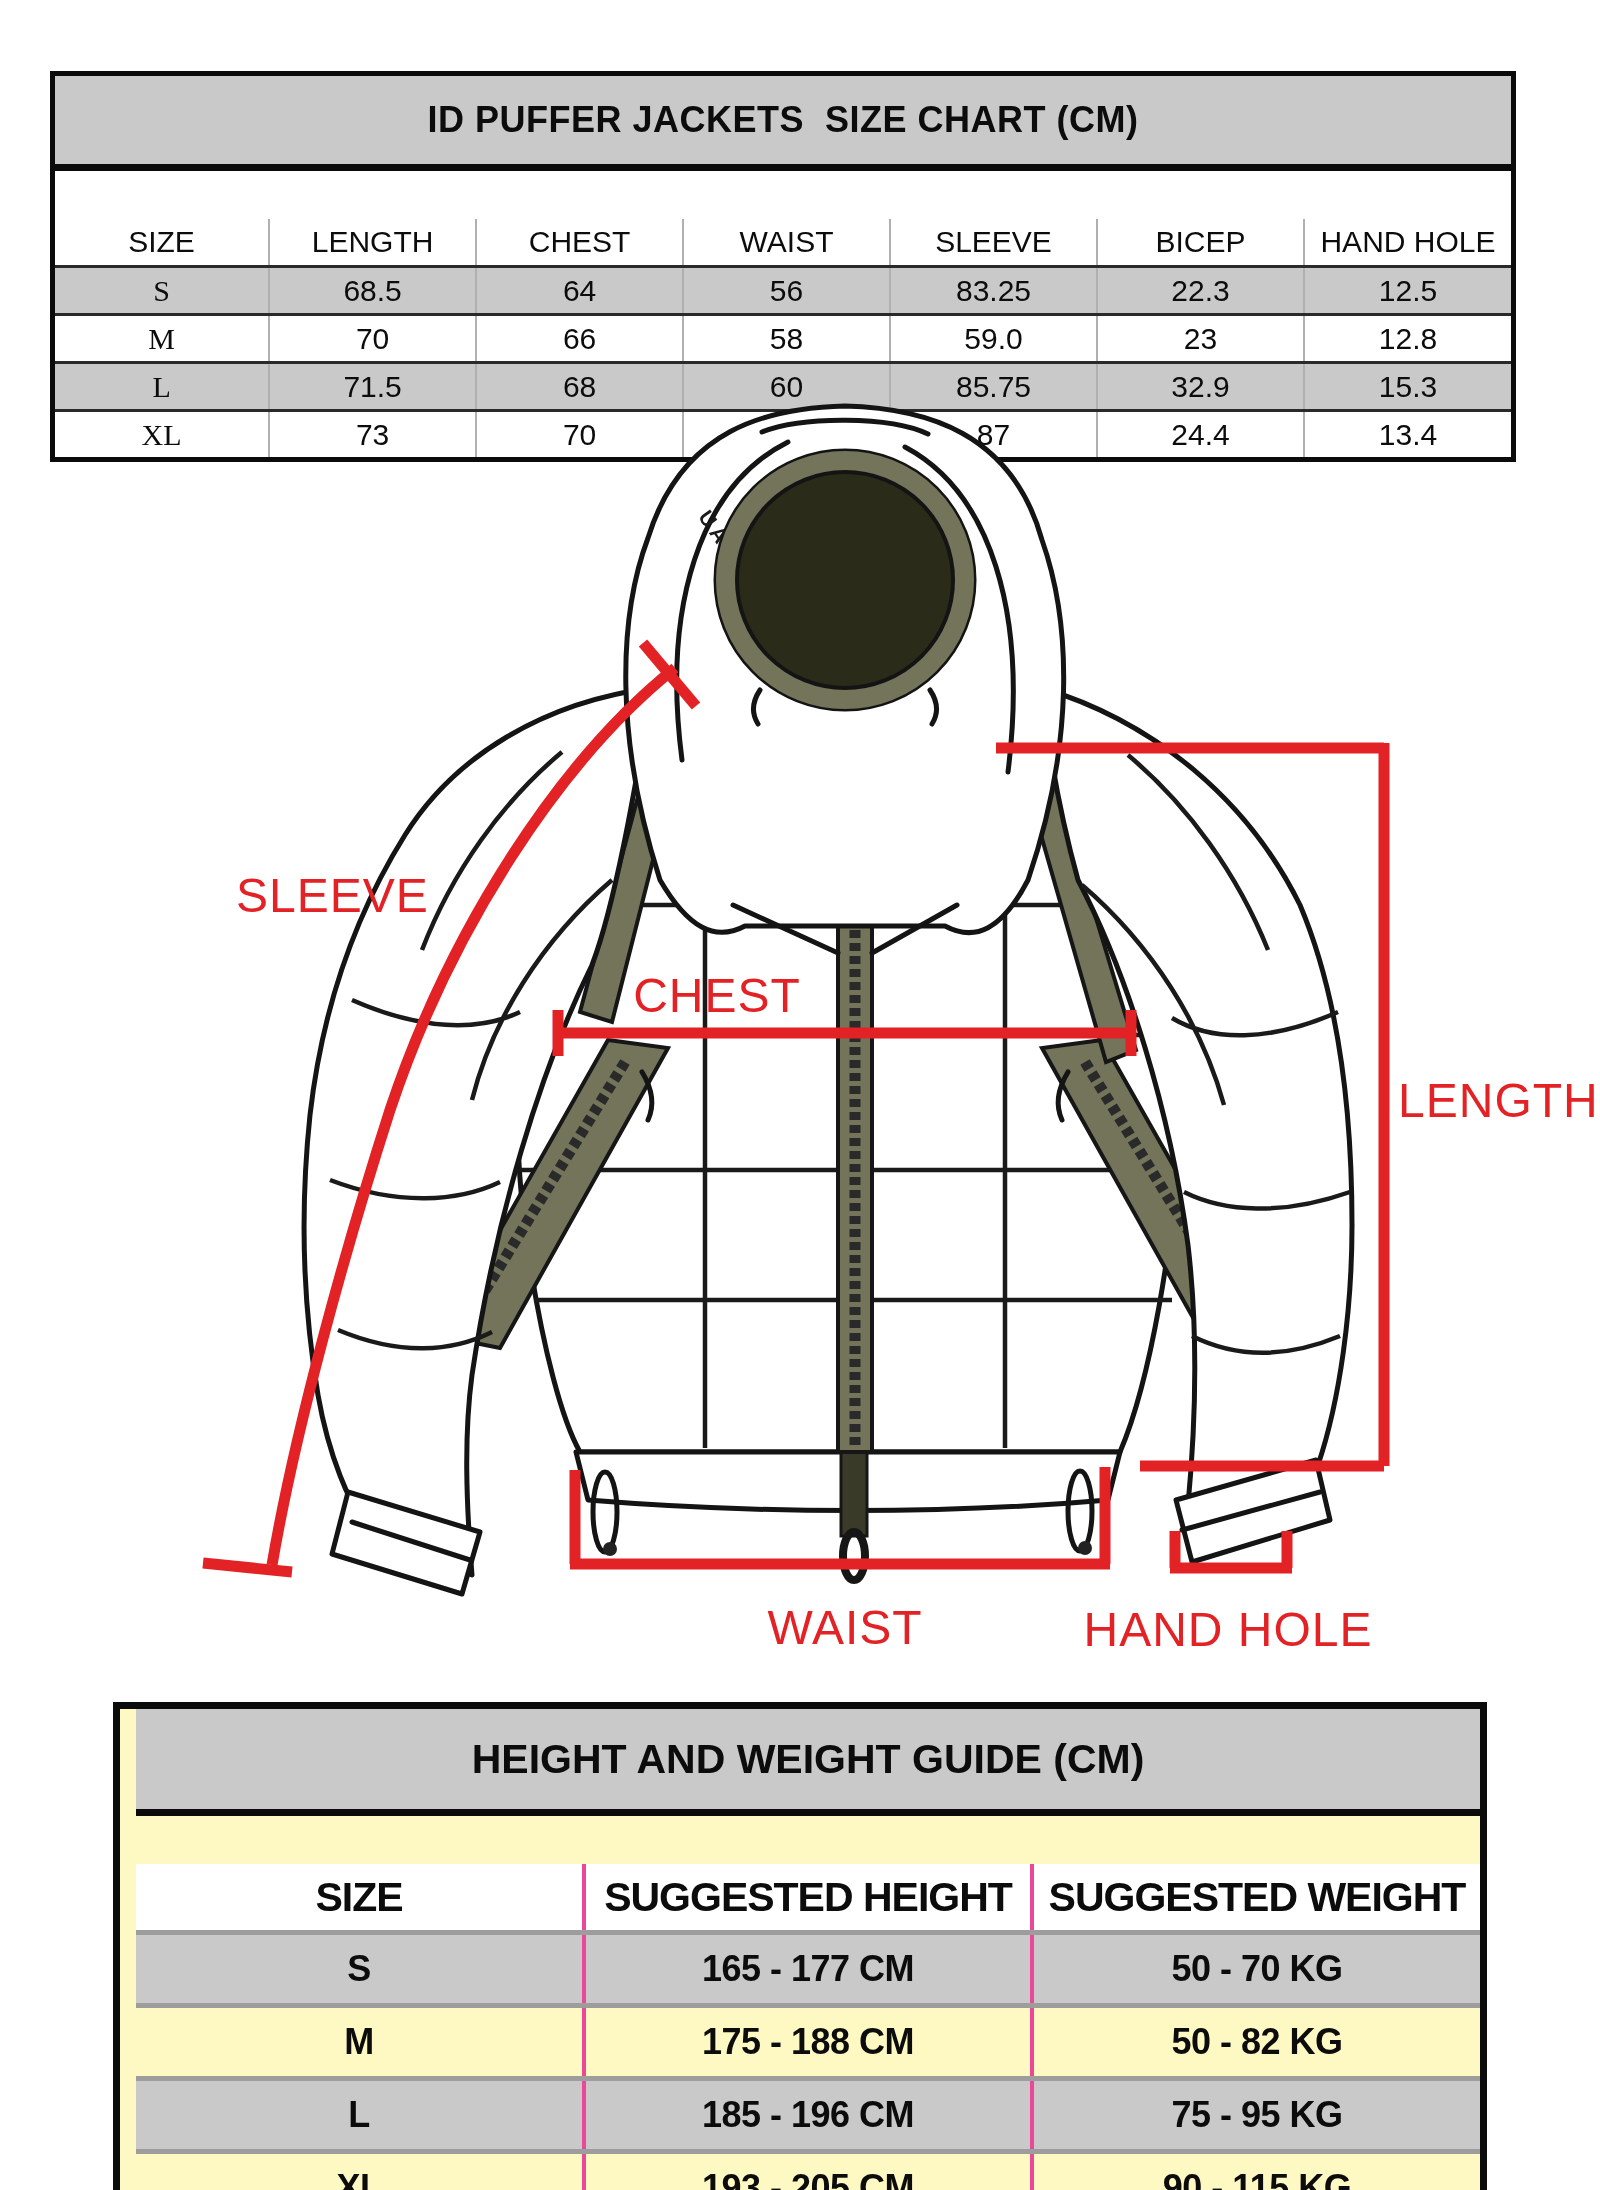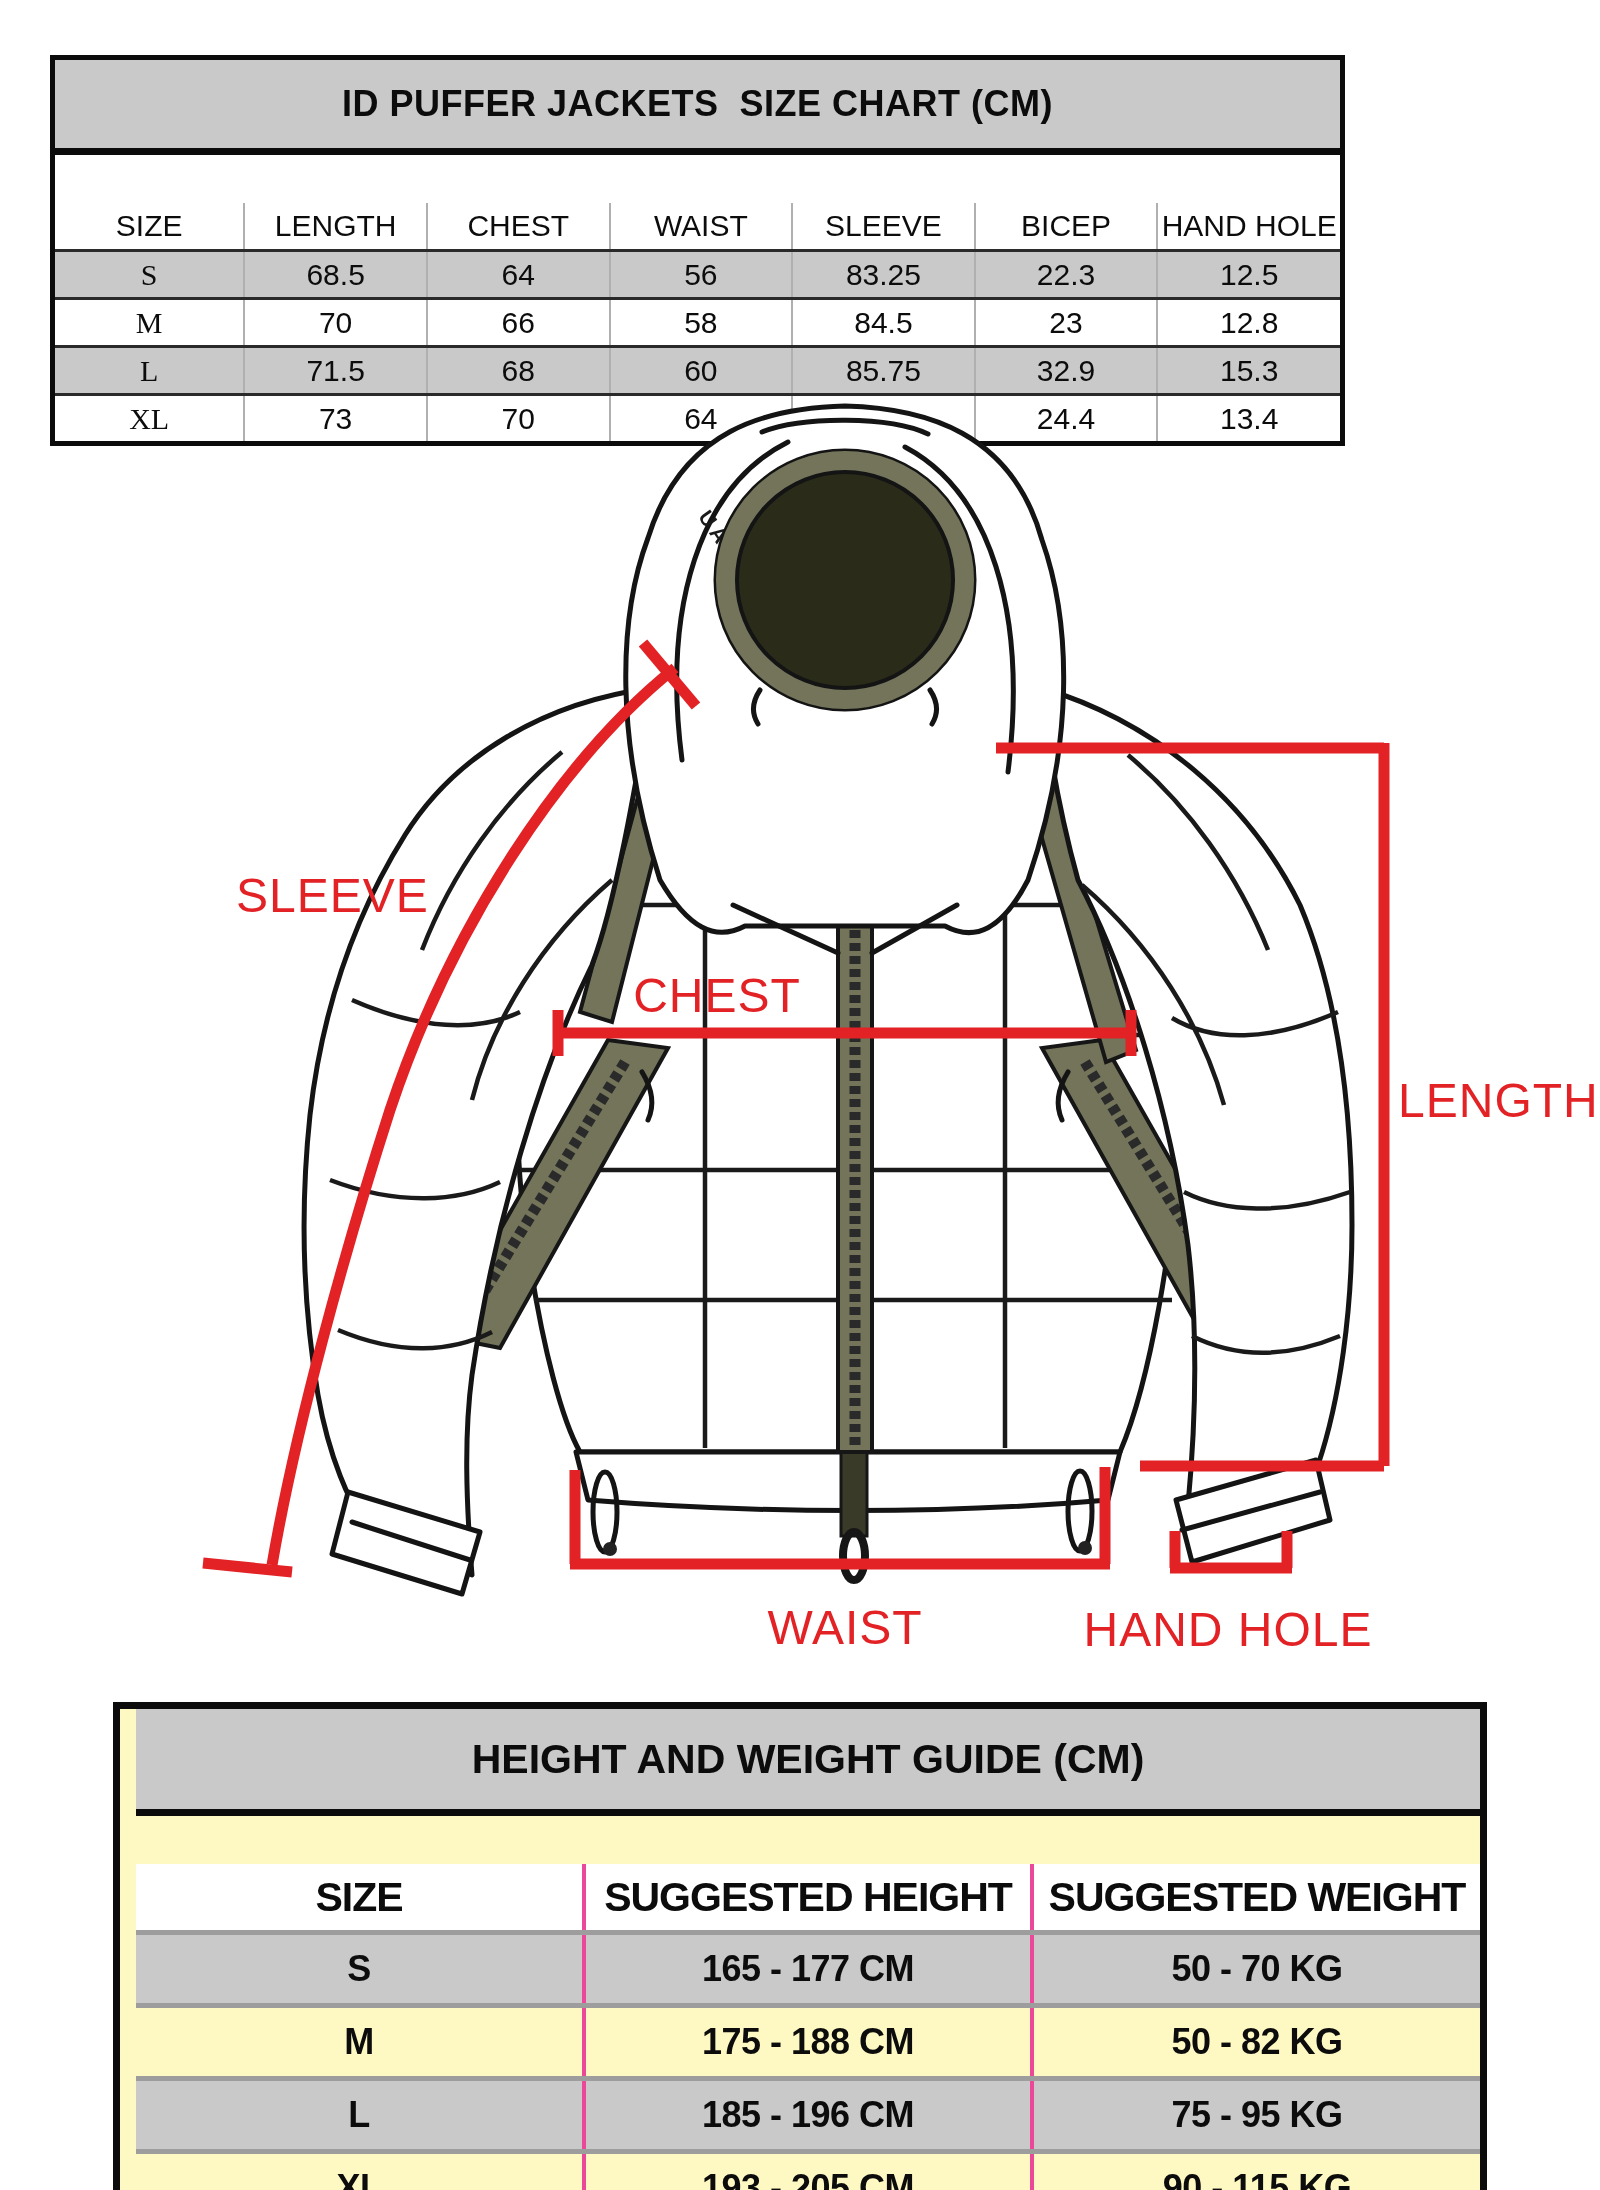--- a/index.html
+++ b/index.html
@@ -2,21 +2,21 @@
 <html style="--red: #e32226; --olive: #73745a; --hood-dark: #2b2b1a;"><head>
 <meta charset="utf-8">
 <style>
   html,body{margin:0;padding:0;}
   body{
     width:1600px;height:2190px;position:relative;background:#ffffff;
     font-family:"Liberation Sans", sans-serif;color:#0c0c0c;
   }
   
   .size-box{
-    position:absolute;left:50px;top:55px;width:1295px;
+    position:absolute;left:50px;top:71px;width:1466px;
     border:5px solid #0b0b0b;box-sizing:border-box;background:#fff;
   }
   .size-title{
     background:#c9c9c9;height:88px;display:flex;align-items:center;justify-content:center;
     font-size:36px;font-weight:bold;letter-spacing:0.5px;white-space:pre;
     border-bottom:7px solid #0b0b0b;
   }
   table{border-collapse:collapse;width:100%;table-layout:fixed;margin-top:48px;}
   .size-table th{
     height:44px;font-size:30px;font-weight:400;background:#ffffff;
@@ -83,21 +83,21 @@
           <td>56</td>
           <td>83.25</td>
           <td>22.3</td>
           <td>12.5</td>
         </tr>
         <tr>
           <td class="size-cell">M</td>
           <td>70</td>
           <td>66</td>
           <td>58</td>
-          <td>84.5</td>
+          <td>59.0</td>
           <td>23</td>
           <td>12.8</td>
         </tr>
         <tr>
           <td class="size-cell">L</td>
           <td>71.5</td>
           <td>68</td>
           <td>60</td>
           <td>85.75</td>
           <td>32.9</td>

